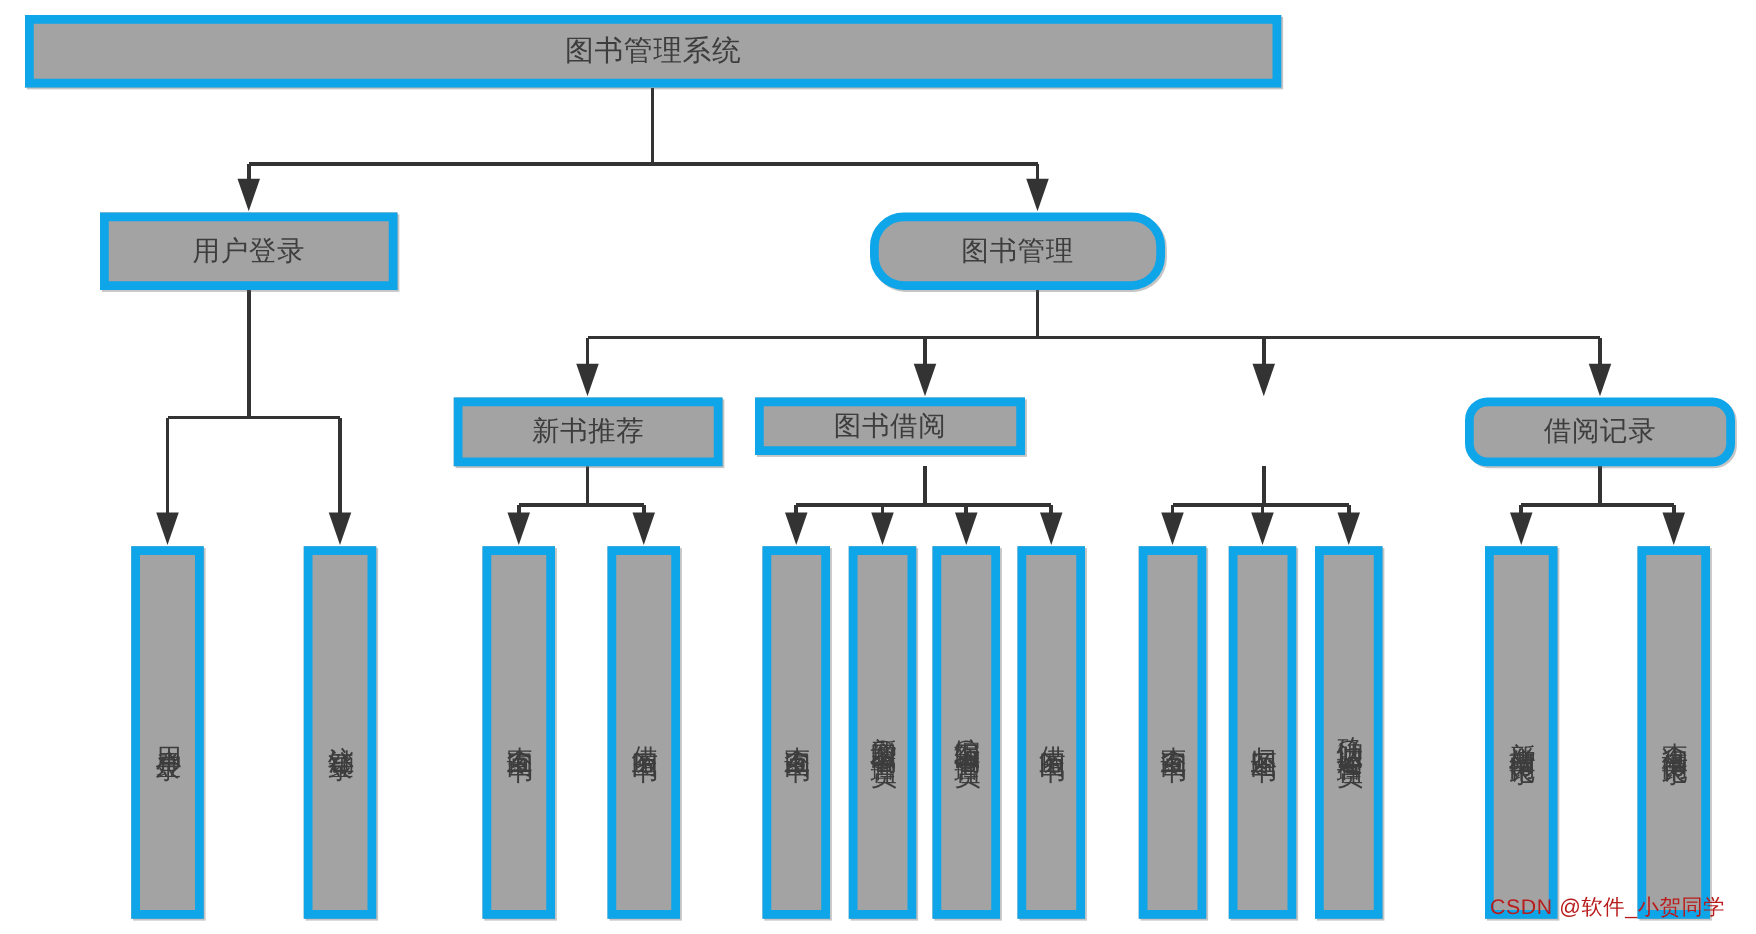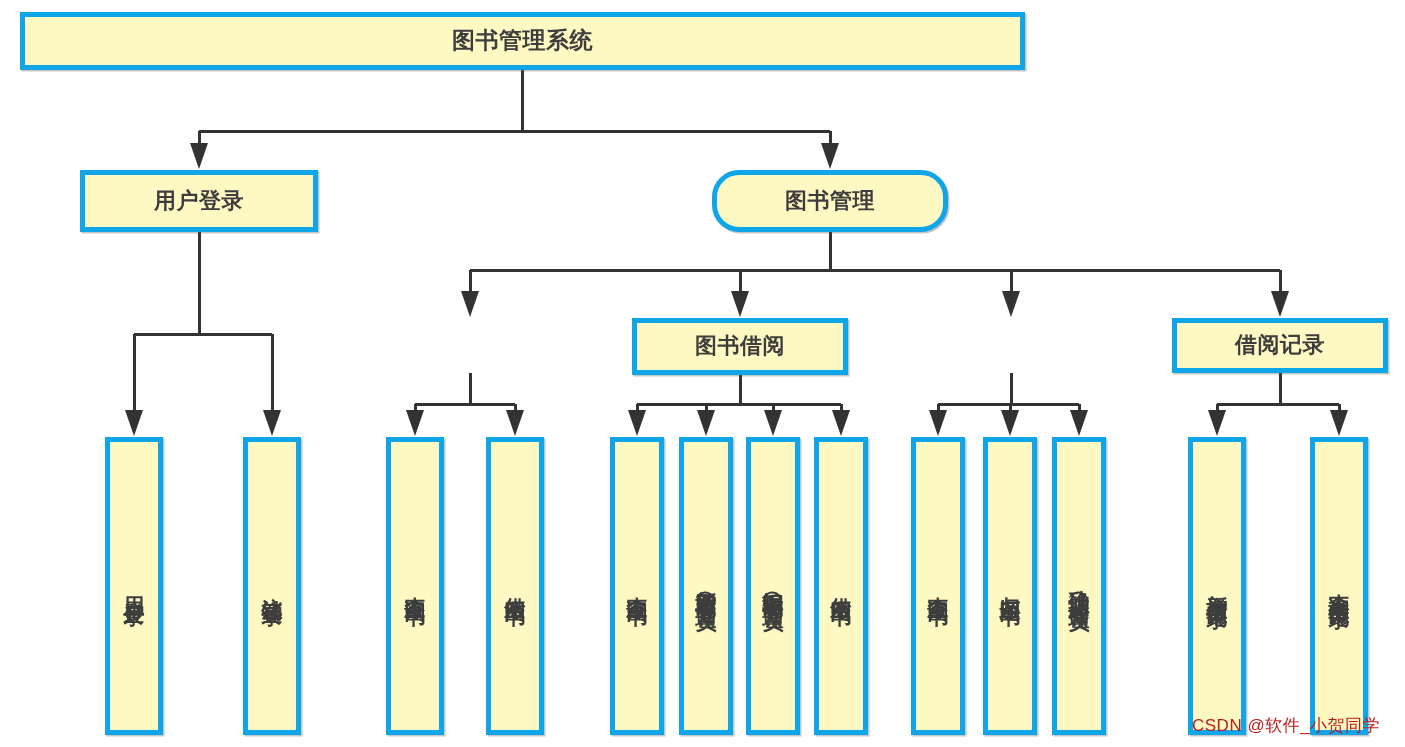--- a/index.html
+++ b/index.html
@@ -22,29 +22,28 @@
     position: absolute;
     left: 0;
     top: 0;
     width: 1405px;
     height: 747px;
     pointer-events: none;
   }
   .node {
     position: absolute;
     box-sizing: border-box;
-    background: #fef9c3;
-    border: 5px solid #0ea5e9;
+    background: #a3a3a3;
+    border: 7px solid #0ea5e9;
     box-shadow: 1.5px 1.5px 0 rgba(90,90,90,0.35);
     display: flex;
     align-items: center;
     justify-content: center;
     color: #3d3d3d;
     z-index: 2;
-    font-weight: bold;
   }
   .node-label {
     display: block;
     text-align: center;
     letter-spacing: 0.5px;
     color: #3d3d3d;
   }
   
   .node.horiz .node-label {
     font-size: 22px;
@@ -139,28 +138,31 @@
       <polygon points="1330,410 1348,410 1339,436" fill="#333333"></polygon>
     </svg>
 
   <div class="node horiz root" id="n-root" style="left: 20px; top: 12px; width: 1005px; height: 58px;">
     <span class="node-label">图书管理系统</span>
   </div>
 
   <div class="node horiz" id="n-l1-0" style="left: 80px; top: 170px; width: 238px; height: 62px;">
     <span class="node-label">用户登录</span>
   </div>
-  <div class="node horiz" id="n-l1-1" style="left: 712px; top: 170px; width: 236px; height: 62px; border-radius: 27px;">
+  <div class="node horiz" id="n-l1-1" style="left: 696px; top: 170px; width: 236px; height: 62px; border-radius: 27px;">
     <span class="node-label">图书管理</span>
   </div>
 
-  <div class="node horiz" id="n-l2-1" style="left: 632px; top: 318px; width: 216px; height: 57px;">
+  <div class="node horiz" id="n-l2-0" style="left: 363px; top: 318px; width: 215px; height: 55px;">
+    <span class="node-label">新书推荐</span>
+  </div>
+  <div class="node horiz" id="n-l2-1" style="left: 604px; top: 318px; width: 216px; height: 46px;">
     <span class="node-label">图书借阅</span>
   </div>
-  <div class="node horiz" id="n-l2-3" style="left: 1172px; top: 318px; width: 216px; height: 55px;">
+  <div class="node horiz" id="n-l2-3" style="left: 1172px; top: 318px; width: 216px; height: 55px; border-radius: 18px;">
     <span class="node-label">借阅记录</span>
   </div>
 
   <div class="node vert" id="n-lf-0" style="left: 105px; top: 437px; width: 58px; height: 298px;">
     <span class="node-label">用户登录</span>
   </div>
   <div class="node vert" id="n-lf-1" style="left: 243px; top: 437px; width: 58px; height: 298px;">
     <span class="node-label">注销登录</span>
   </div>
   <div class="node vert" id="n-lf-2" style="left: 386px; top: 437px; width: 58px; height: 298px;">

